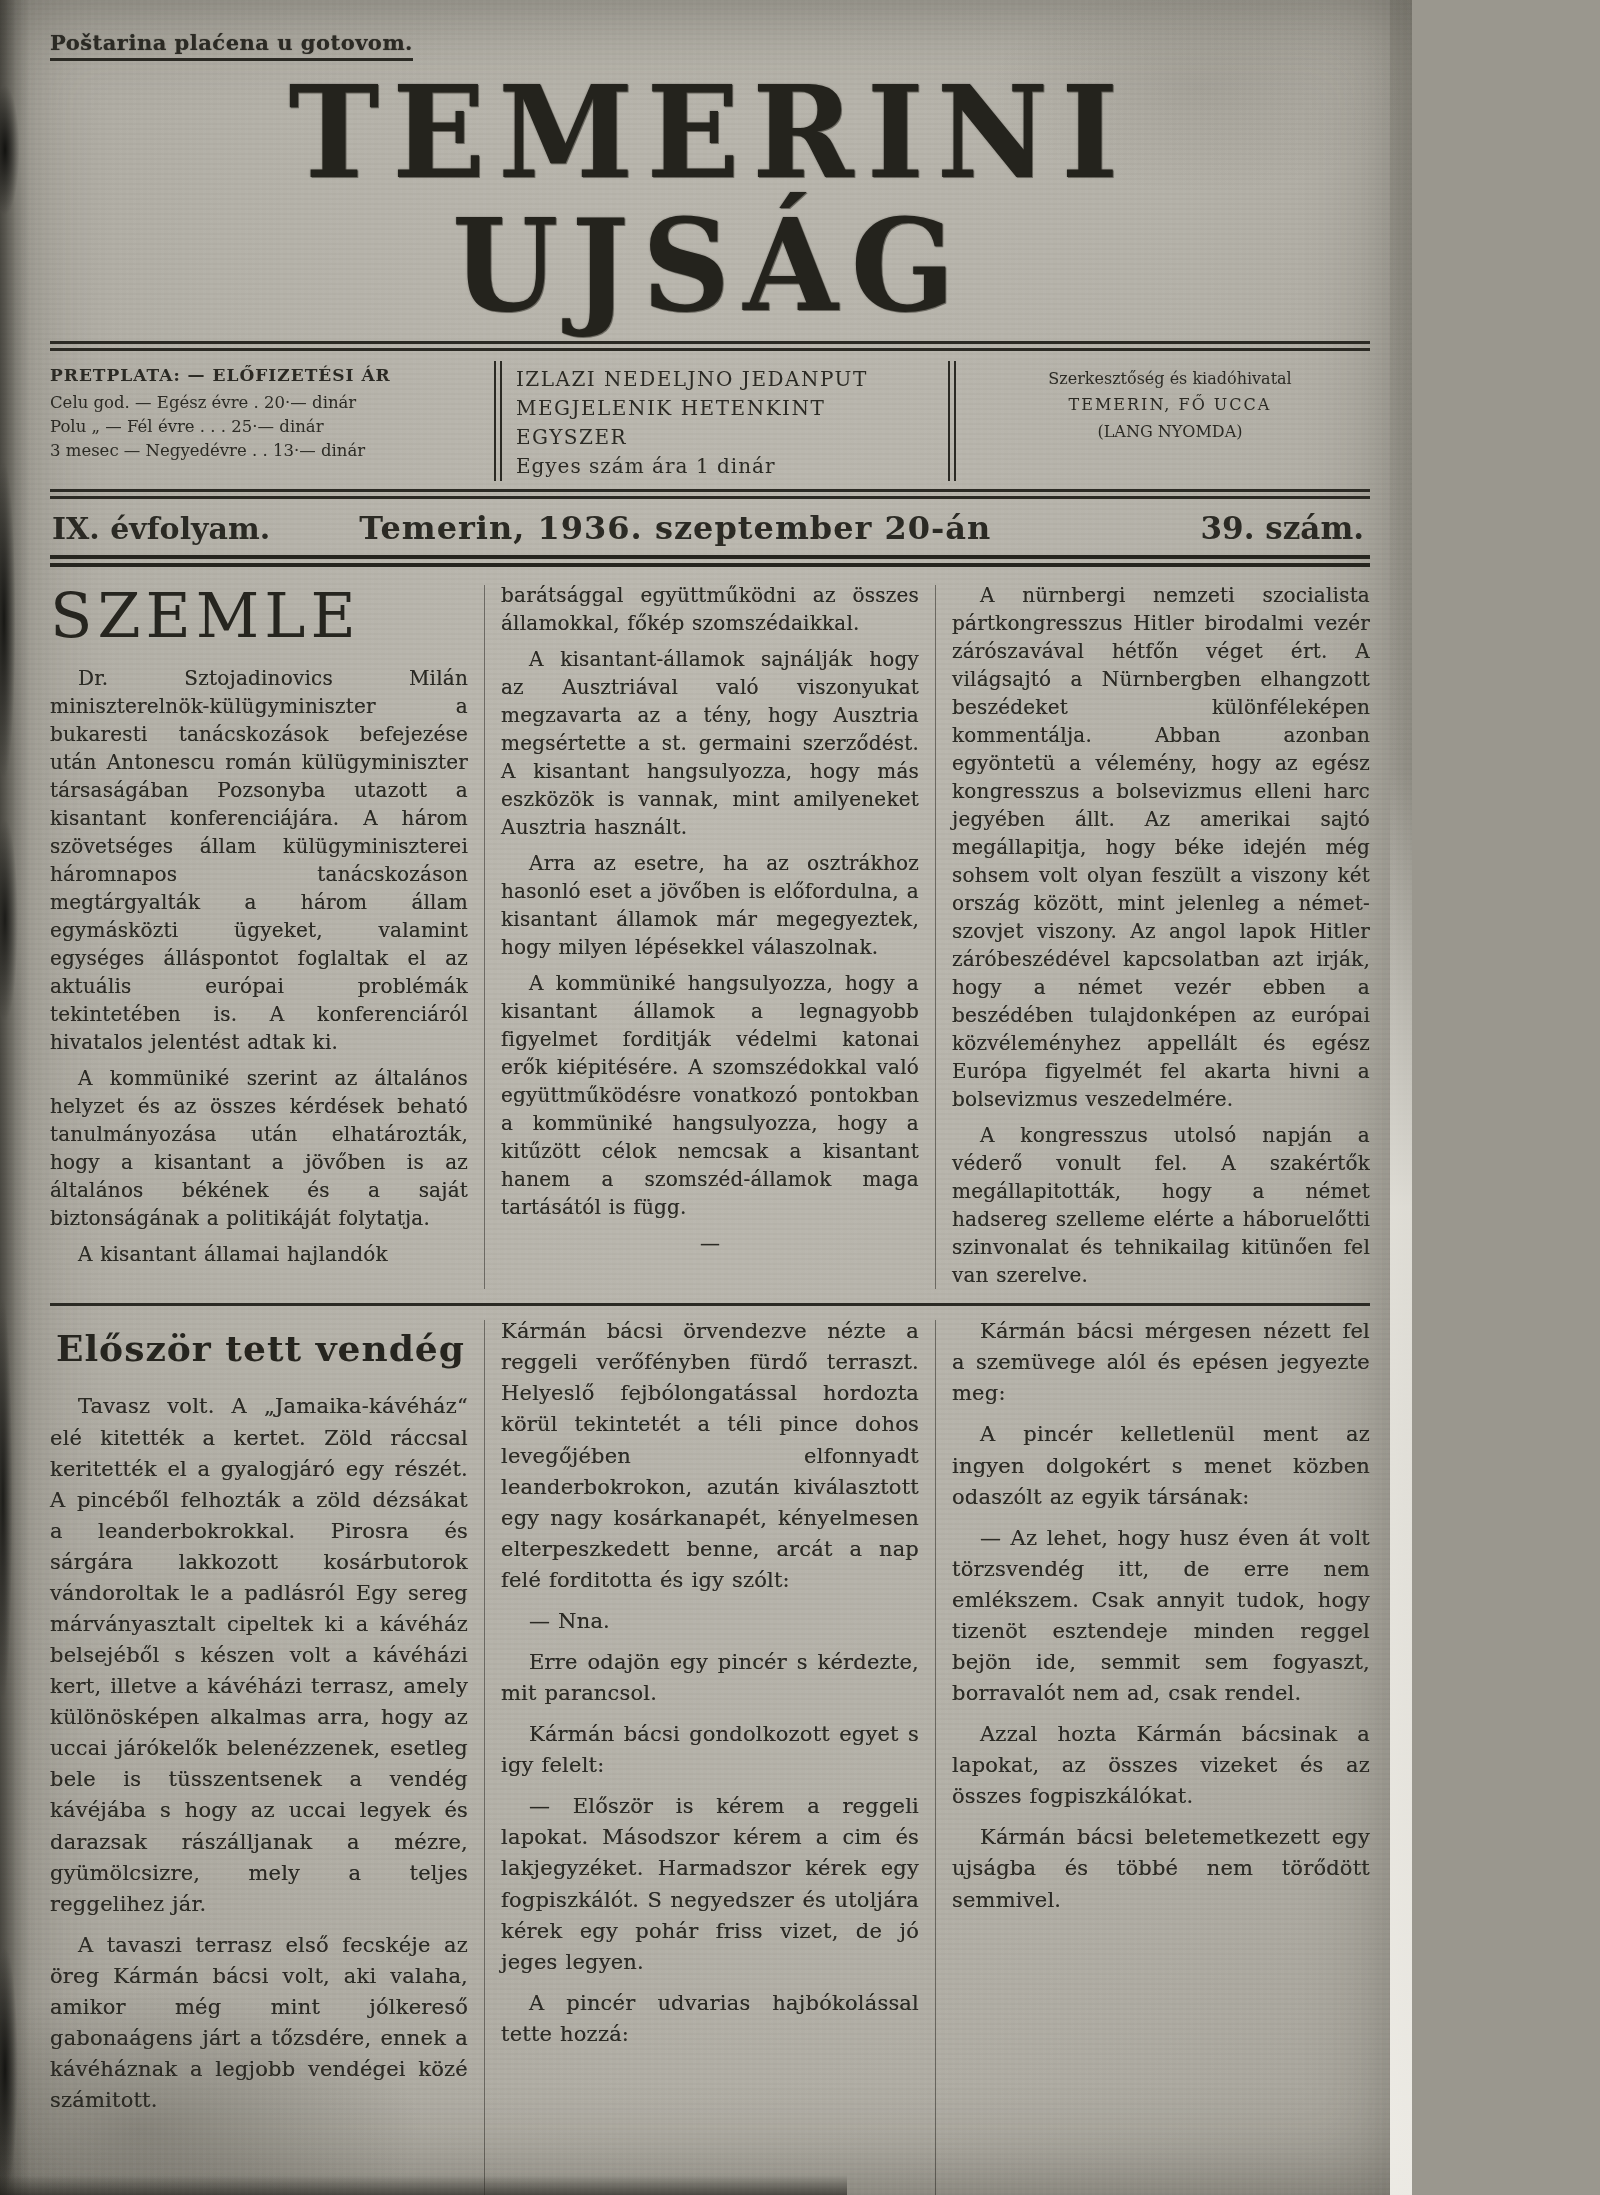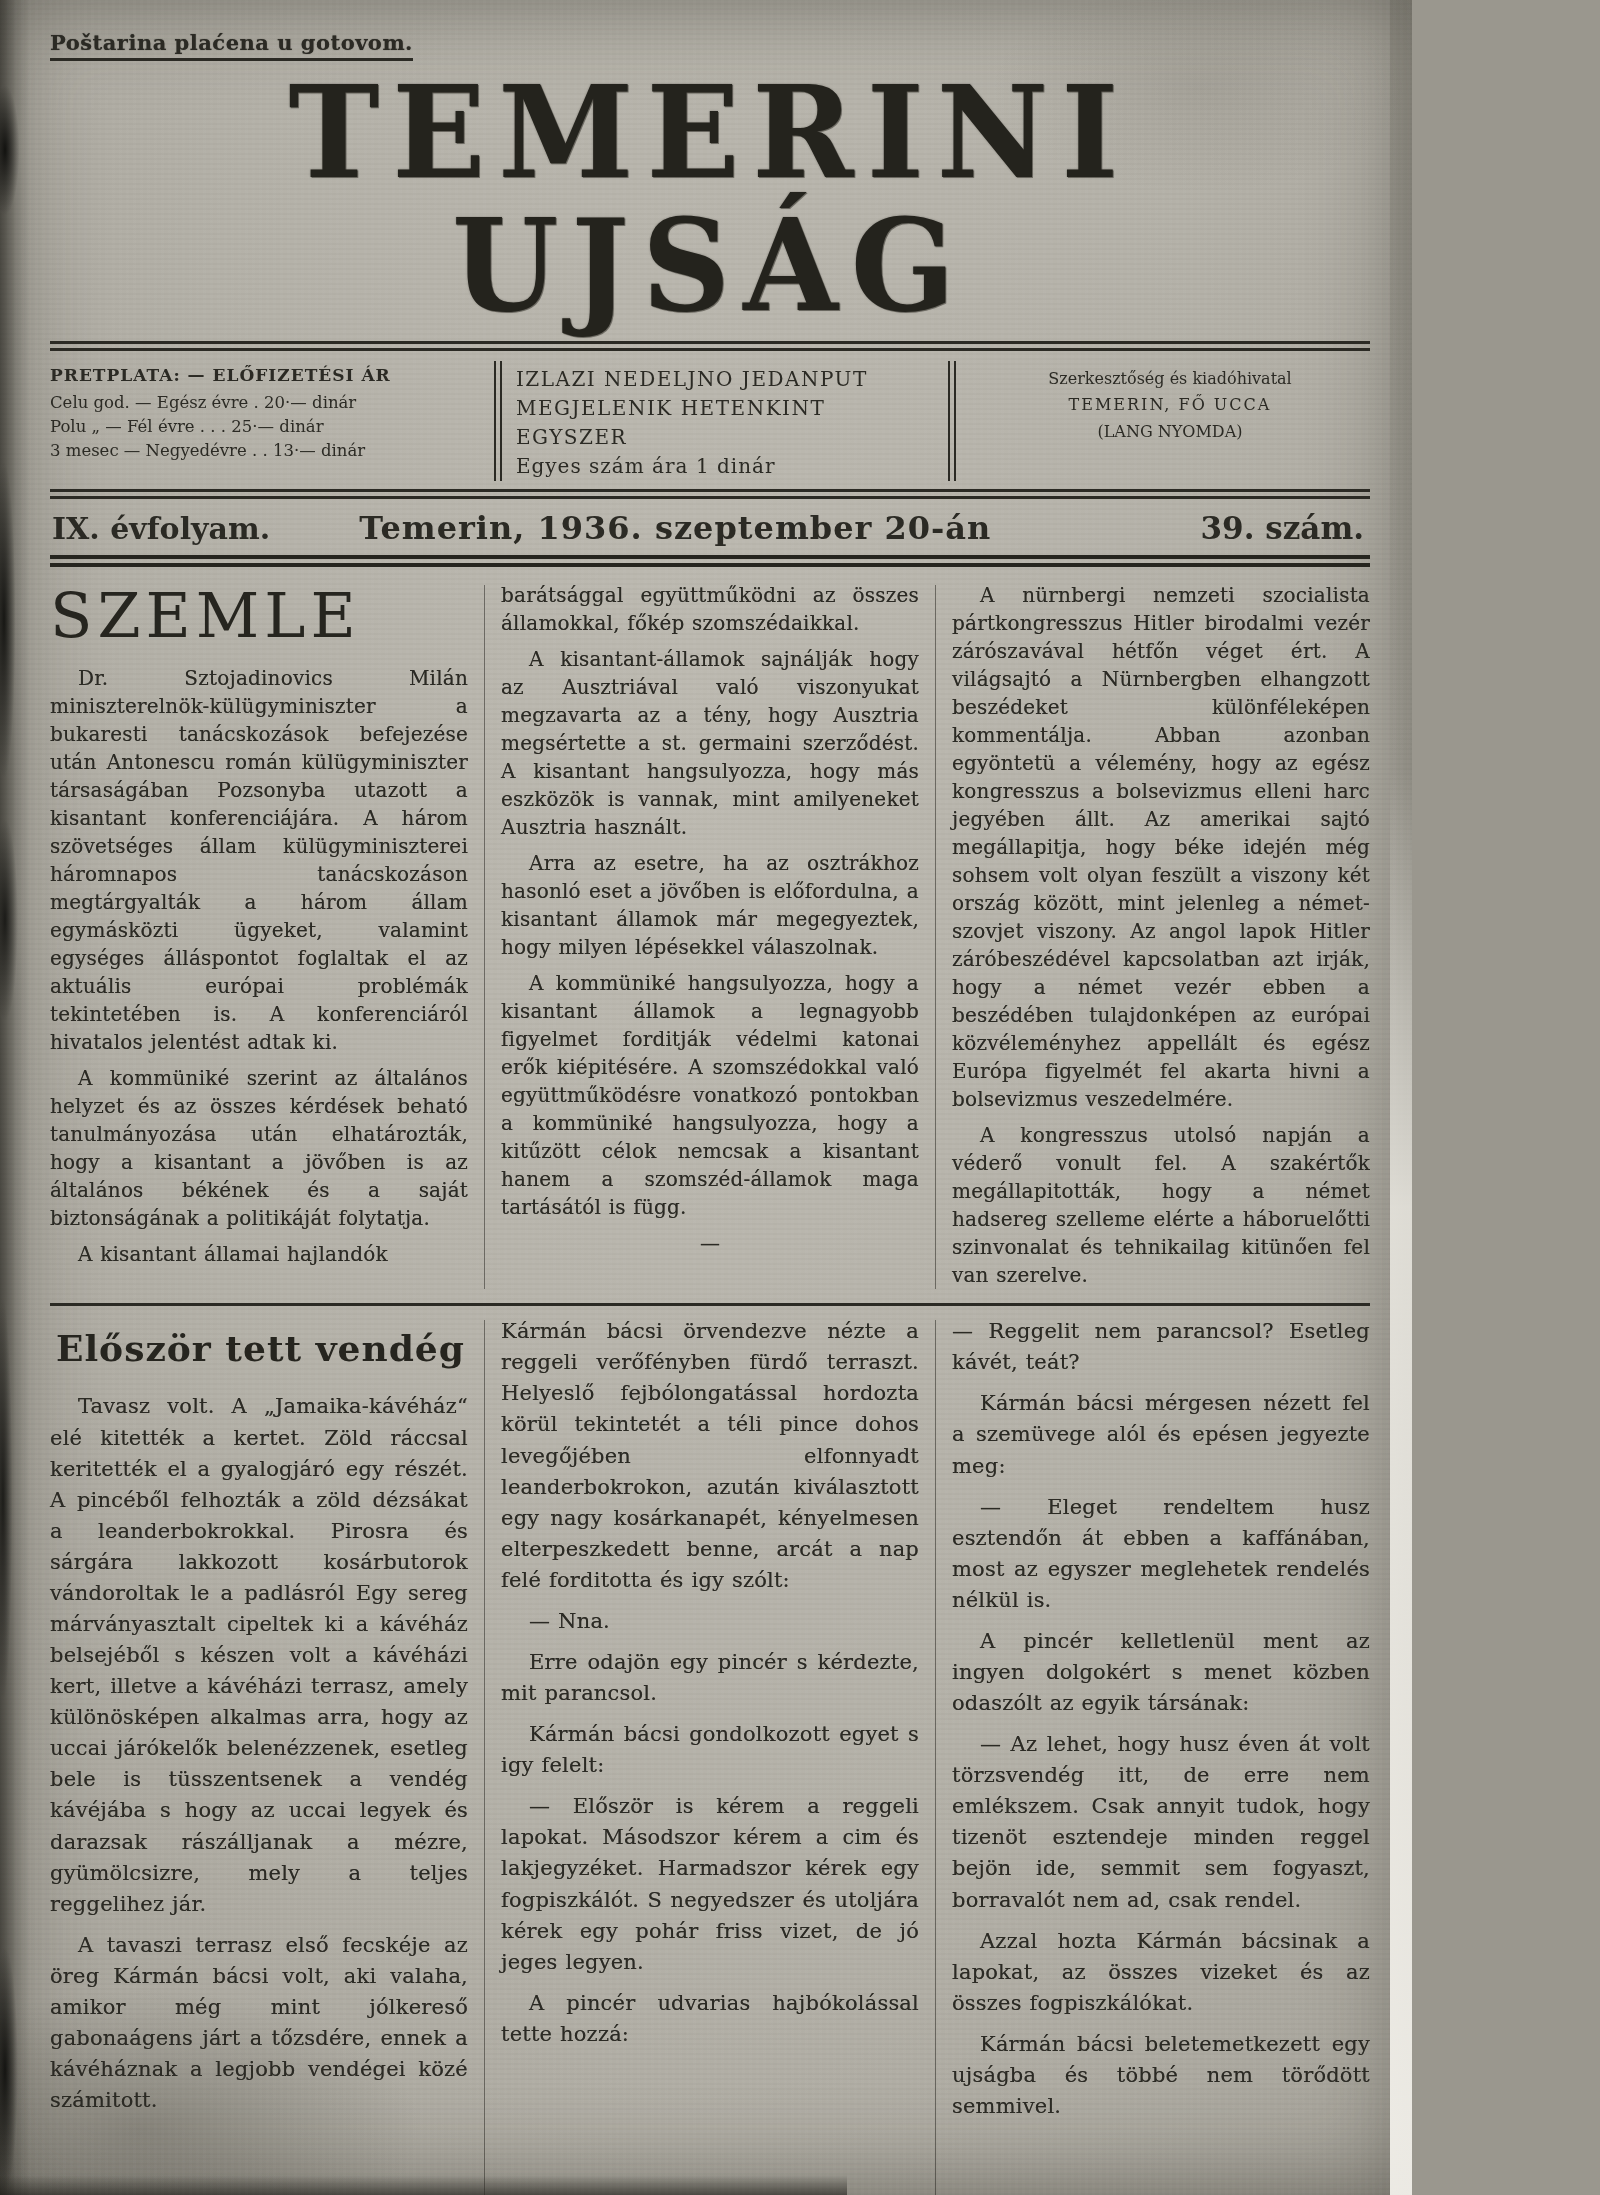--- a/index.html
+++ b/index.html
@@ -216,23 +216,21 @@
             <p class="para">— Nna.</p>
             <p class="para">Erre odajön egy pincér s kérdezte, mit parancsol.</p>
             <p class="para">Kármán bácsi gondolkozott egyet s igy felelt:</p>
             <p class="para">— Először is kérem a reggeli lapokat. Másodszor kérem a cim és lakjegyzéket. Harmadszor kérek egy fogpiszkálót. S negyedszer és utoljára kérek egy pohár friss vizet, de jó jeges legyen.</p>
             <p class="para">A pincér udvarias hajbókolással tette hozzá:</p>
           </div>
       </div>
       <div class="col-divider"></div>
       <div class="col">
         <div>
-            <p class="para noindent">— Reggelit nem parancsol? Esetleg kávét, teát?</p>
             <p class="para">Kármán bácsi mérgesen nézett fel a szemüvege alól és epésen jegyezte meg:</p>
-            <p class="para">— Eleget rendeltem husz esztendőn át ebben a kaffánában, most az egyszer meglehetek rendelés nélkül is.</p>
             <p class="para">A pincér kelletlenül ment az ingyen dolgokért s menet közben odaszólt az egyik társának:</p>
             <p class="para">— Az lehet, hogy husz éven át volt törzsvendég itt, de erre nem emlékszem. Csak annyit tudok, hogy tizenöt esztendeje minden reggel bejön ide, semmit sem fogyaszt, borravalót nem ad, csak rendel.</p>
             <p class="para">Azzal hozta Kármán bácsinak a lapokat, az összes vizeket és az összes fogpiszkálókat.</p>
             <p class="para">Kármán bácsi beletemetkezett egy ujságba és többé nem törődött semmivel.</p>
           </div>
       </div>
     </div>
 
   </div>
 </div>

